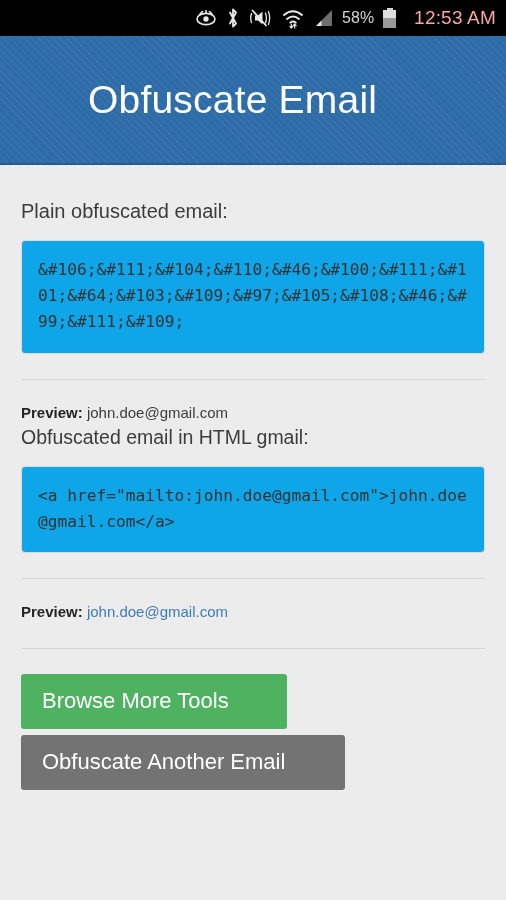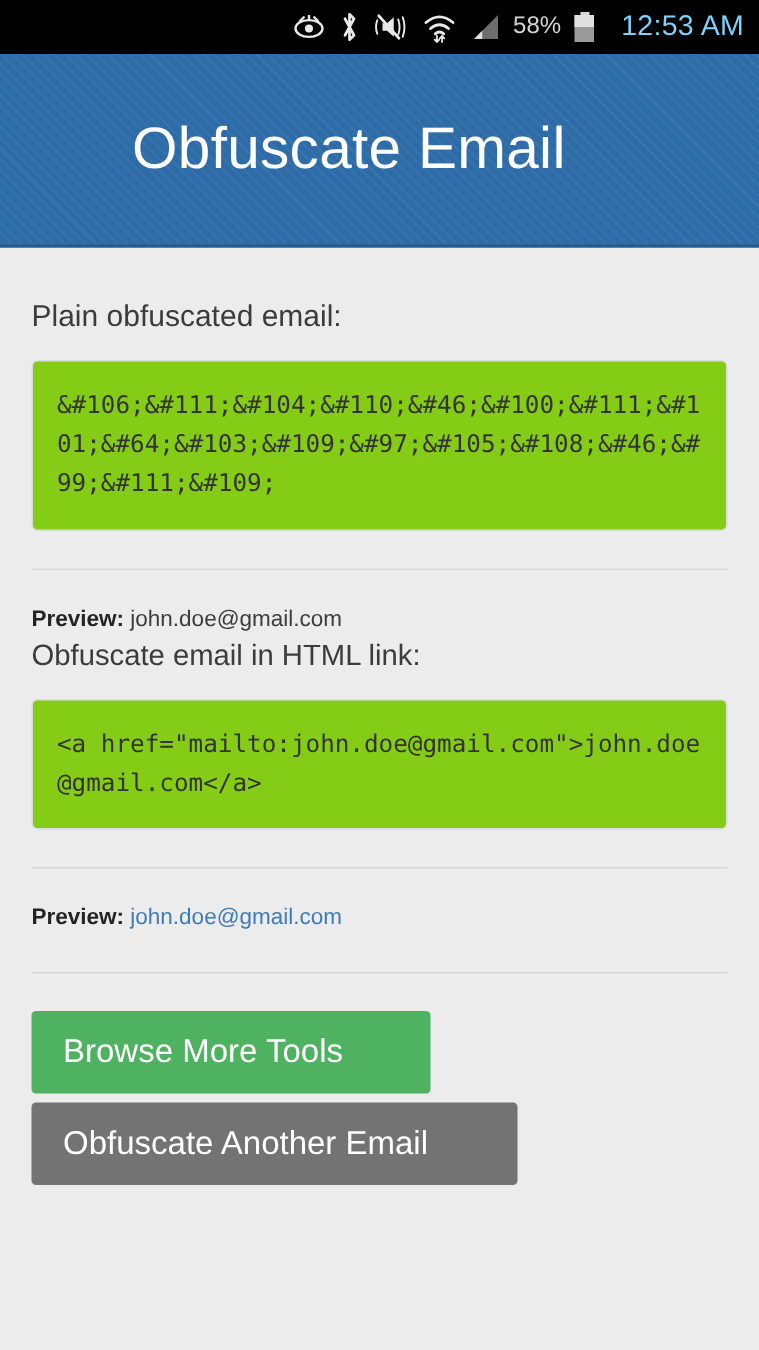--- a/index.html
+++ b/index.html
@@ -37,21 +37,21 @@
     justify-content: center;
     height: 22px;
   }
   .sb-text {
     color: #d4d4d4;
     font-size: 16px;
     letter-spacing: 0px;
     font-family: "Liberation Sans", sans-serif;
   }
   .sb-clock {
-    color: #7dd3fc;
+    color: #fca5a5;
     font-size: 19px;
     margin-left: 9px;
     margin-right: 2px;
     letter-spacing: 0.2px;
   }
   .battery {
     width: 13px;
     height: 20px;
     position: relative;
     display: inline-block;
@@ -105,21 +105,21 @@
     padding: 0 21px;
   }
   .label {
     color: #3c3c3c;
     font-size: 20px;
     margin-top: 35px;
     margin-bottom: 0;
   }
   .codebox {
     margin-top: 17px;
-    background: #84cc16;
+    background: #0ea5e9;
     border: 1px solid #dcdcdc;
     border-radius: 4px;
     padding: 16px 16px 17px 16px;
     font-family: "DejaVu Sans Mono", monospace;
     font-size: 16.2px;
     line-height: 1.62;
     color: #333333;
     word-break: break-all;
     white-space: pre-wrap;
     box-sizing: border-box;
@@ -250,21 +250,21 @@
 
   <div class="codebox">&amp;#106;&amp;#111;&amp;#104;&amp;#110;&amp;#46;&amp;#100;&amp;#111;&amp;#101;&amp;#64;&amp;#103;&amp;#109;&amp;#97;&amp;#105;&amp;#108;&amp;#46;&amp;#99;&amp;#111;&amp;#109;</div>
 
   <hr class="divider">
 
   <div class="preview-row">
     <span class="plabel">Preview:</span>
     <span class="pvalue">john.doe@gmail.com</span>
   </div>
 
-  <div class="sublabel">Obfuscate email in HTML link:</div>
+  <div class="sublabel">Obfuscated email in HTML gmail:</div>
 
   <div class="codebox">&lt;a href="mailto:john.doe@gmail.com"&gt;john.doe@gmail.com&lt;/a&gt;</div>
 
   <hr class="divider">
 
   <div class="preview-row">
     <span class="plabel">Preview:</span>
     <a class="plink" href="#">john.doe@gmail.com</a>
   </div>
 

